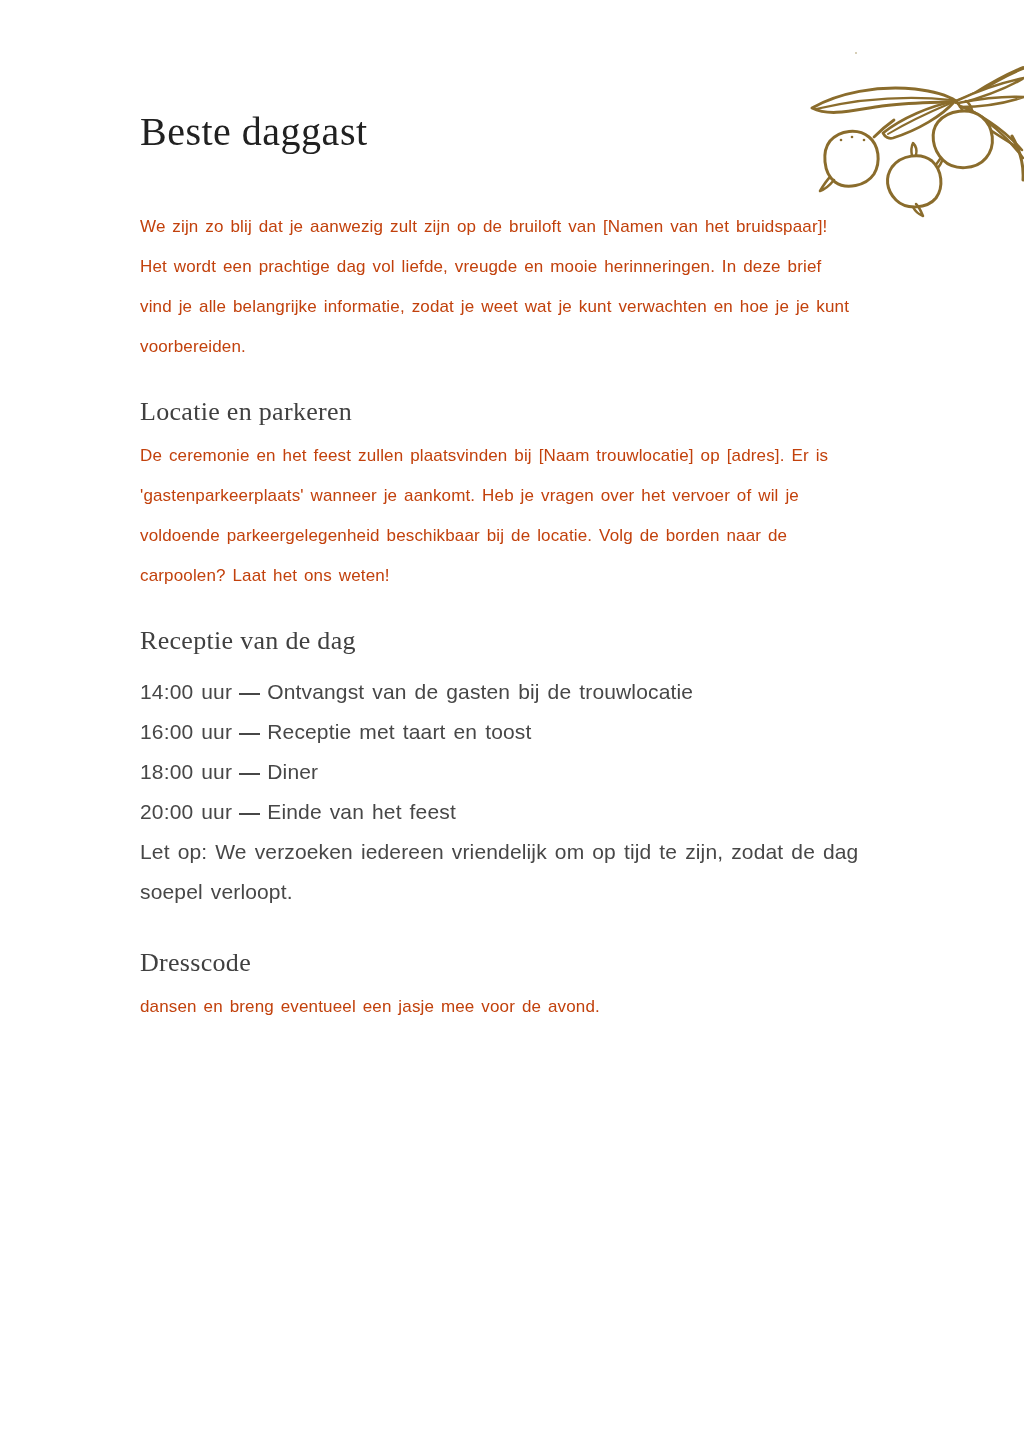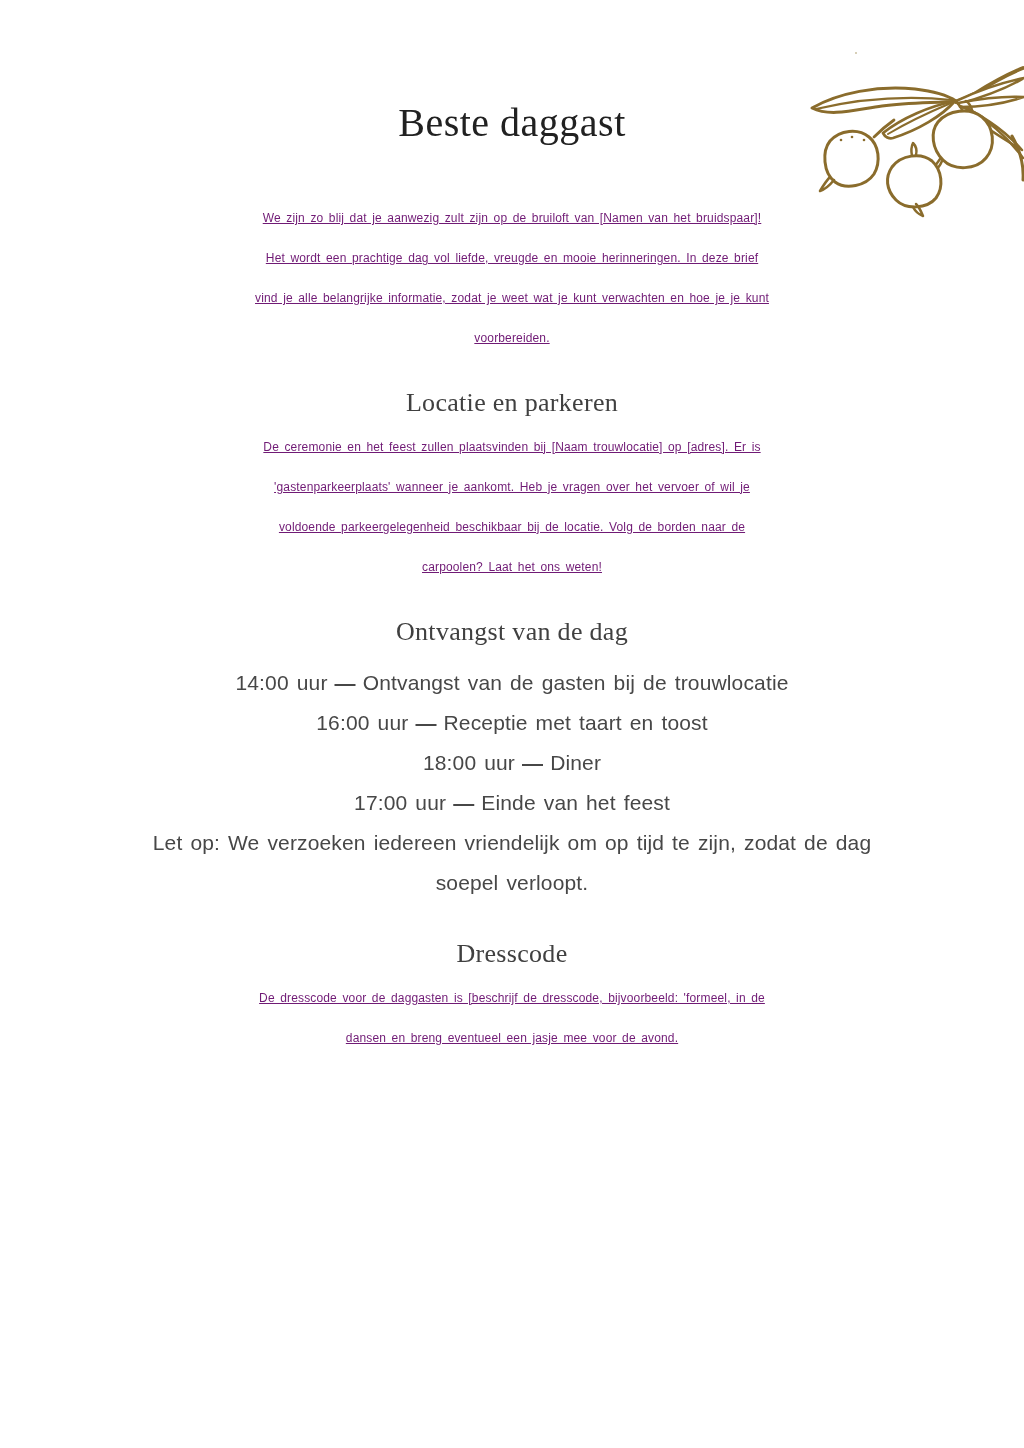--- a/index.html
+++ b/index.html
@@ -15,23 +15,22 @@
   }
   .branch {
     position: absolute;
     top: 40px;
     right: 0;
     width: 234px;
     height: 190px;
   }
   .content {
     width: 744px;
-    margin: 16px auto;
-    padding-top: 84px;
-    text-align: center;
+    margin: 0 auto;
+    padding-top: 109px;
   }
   h1.title {
     font-family: "Liberation Serif", "DejaVu Serif", serif;
     font-weight: 400;
     font-size: 40px;
     line-height: 1.15;
     letter-spacing: 0.5px;
     color: #212121;
     margin-bottom: 52px;
   }
@@ -40,26 +39,25 @@
     font-weight: 400;
     font-size: 26px;
     line-height: 1.18;
     letter-spacing: 0.3px;
     color: #404040;
     margin-top: 30px;
   }
   h2.dress-heading { margin-top: 36px; }
   .para { margin-top: 8px; }
   .line {
-    font-size: 12px;
+    font-size: 17px;
     line-height: 40px;
     letter-spacing: 0.15px;
     word-spacing: 2px;
-    color: #701a75;
-    text-decoration: underline;
+    color: #c2410c;
   }
   .schedule { margin-top: 16px; }
   .schedule-row {
     font-size: 21px;
     line-height: 40px;
     letter-spacing: 0.15px;
     word-spacing: 2px;
     color: #474747;
   }
   .sep {
@@ -122,37 +120,36 @@
     </div>
 
     <h2 class="section-heading">Locatie en parkeren</h2>
     <div class="para">
       <div class="line">De ceremonie en het feest zullen plaatsvinden bij [Naam trouwlocatie] op [adres]. Er is</div>
       <div class="line">'gastenparkeerplaats' wanneer je aankomt. Heb je vragen over het vervoer of wil je</div>
       <div class="line">voldoende parkeergelegenheid beschikbaar bij de locatie. Volg de borden naar de</div>
       <div class="line">carpoolen? Laat het ons weten!</div>
     </div>
 
-    <h2 class="section-heading">Ontvangst van de dag</h2>
+    <h2 class="section-heading">Receptie van de dag</h2>
     <div class="schedule">
       <div class="schedule-row">
         <span>14:00 uur</span><span class="sep">—</span><span>Ontvangst van de gasten bij de trouwlocatie</span>
       </div>
       <div class="schedule-row">
         <span>16:00 uur</span><span class="sep">—</span><span>Receptie met taart en toost</span>
       </div>
       <div class="schedule-row">
         <span>18:00 uur</span><span class="sep">—</span><span>Diner</span>
       </div>
       <div class="schedule-row">
-        <span>17:00 uur</span><span class="sep">—</span><span>Einde van het feest</span>
+        <span>20:00 uur</span><span class="sep">—</span><span>Einde van het feest</span>
       </div>
       <div class="schedule-row">Let op: We verzoeken iedereen vriendelijk om op tijd te zijn, zodat de dag soepel verloopt.</div>
     </div>
 
     <h2 class="section-heading dress-heading">Dresscode</h2>
     <div class="para">
-      <div class="line">De dresscode voor de daggasten is [beschrijf de dresscode, bijvoorbeeld: 'formeel, in de</div>
       <div class="line">dansen en breng eventueel een jasje mee voor de avond.</div>
     </div>
 
   </main>
 </div>
 
 </body></html>

